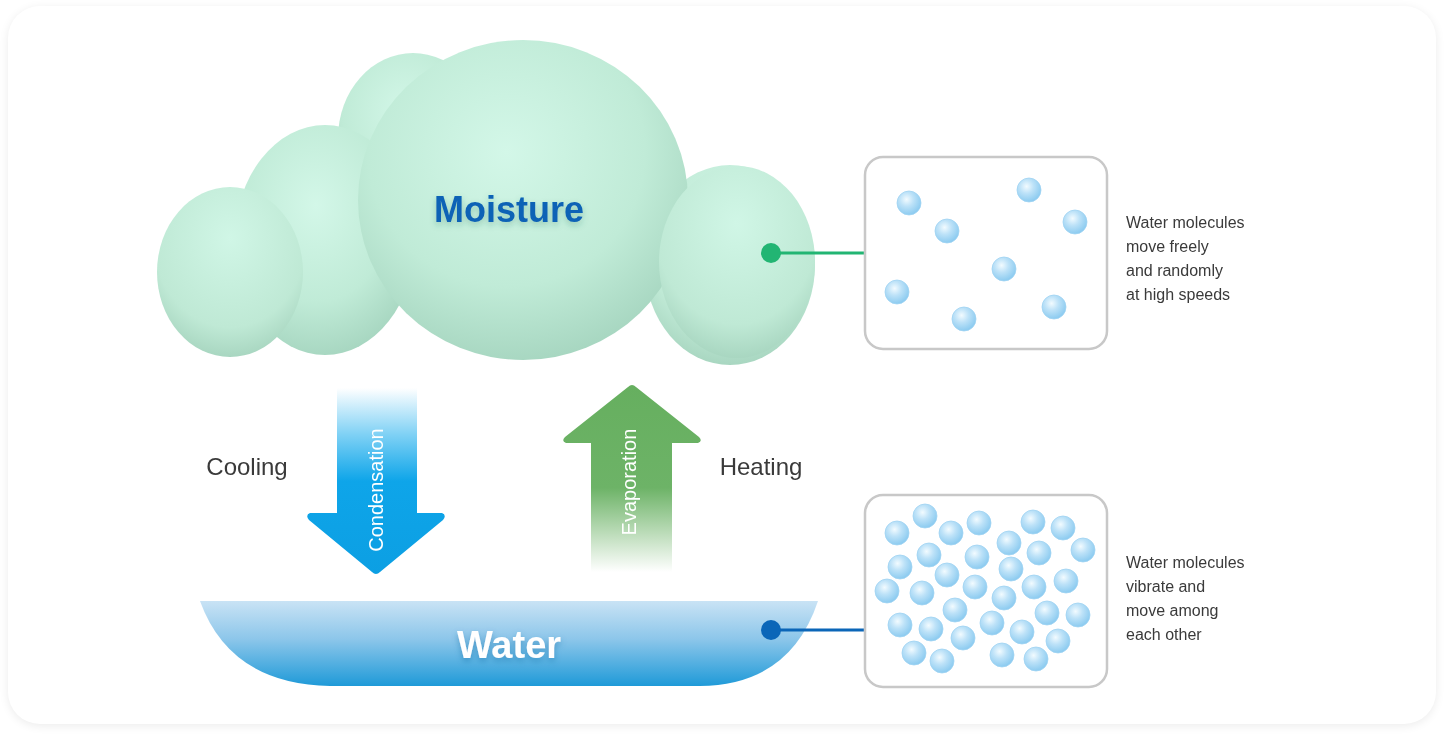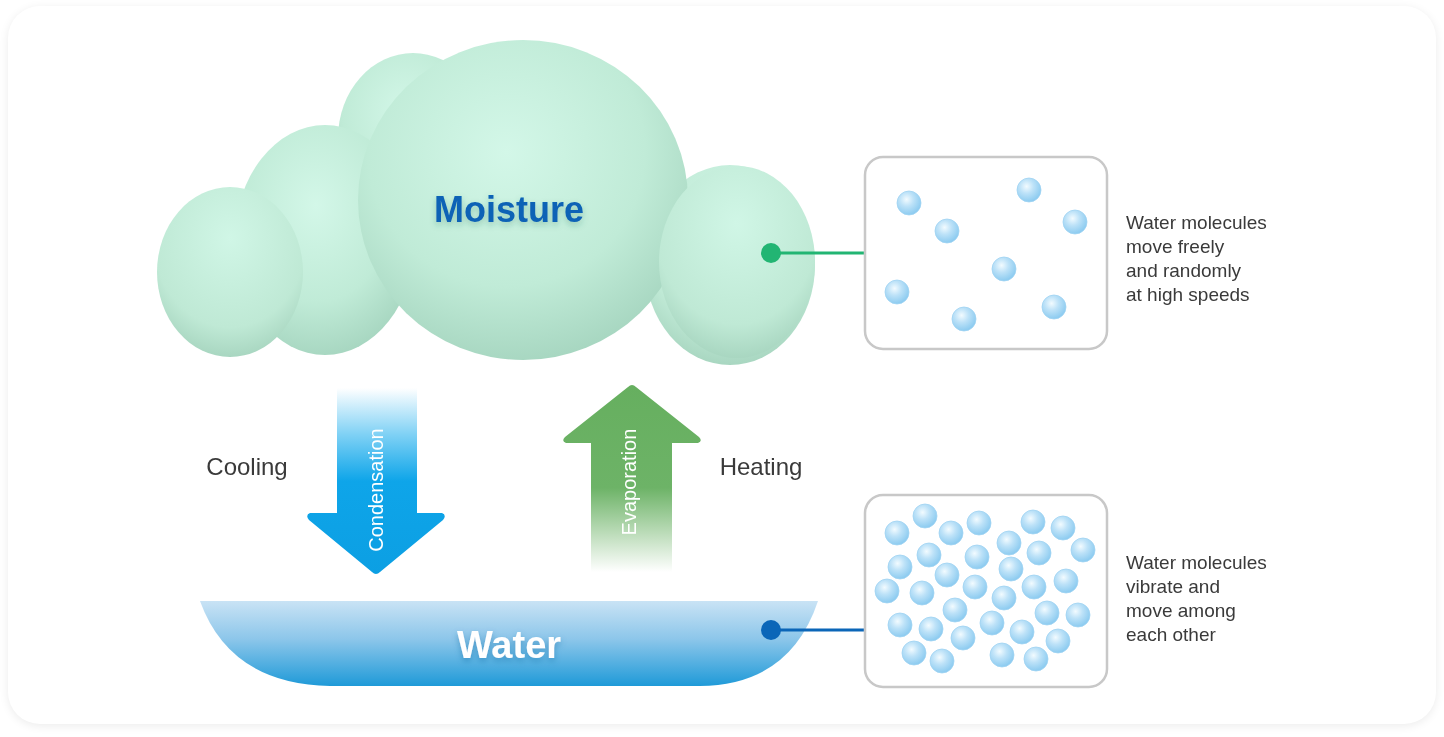--- a/index.html
+++ b/index.html
@@ -5,21 +5,21 @@
   html, body { margin: 0; padding: 0; background: #ffffff; }
   body { width: 1444px; height: 737px; position: relative; overflow: hidden; font-family: "Liberation Sans", sans-serif; }
   .card {
     position: absolute; left: 8px; top: 6px; width: 1428px; height: 718px;
     background: #ffffff; border-radius: 32px;
     box-shadow: 0 2px 10px rgba(0,0,0,0.08);
   }
   svg.stage { position: absolute; left: 0; top: 0; }
   .label-dark { font-family: "Liberation Sans", sans-serif; fill: #3a3a3a; }
   .desc {
-    position: absolute; font-family: "Liberation Sans", sans-serif; font-size: 19px;
+    position: absolute; font-family: "Liberation Sans", sans-serif; font-size: 16px;
     line-height: 24px; color: #3a3a3a; white-space: pre-line; font-weight: 500;
   }
 </style>
 </head>
 <body>
 
 <div class="card"></div>
 
 <svg class="stage" width="1444" height="737" viewBox="0 0 1444 737">
   <defs>

